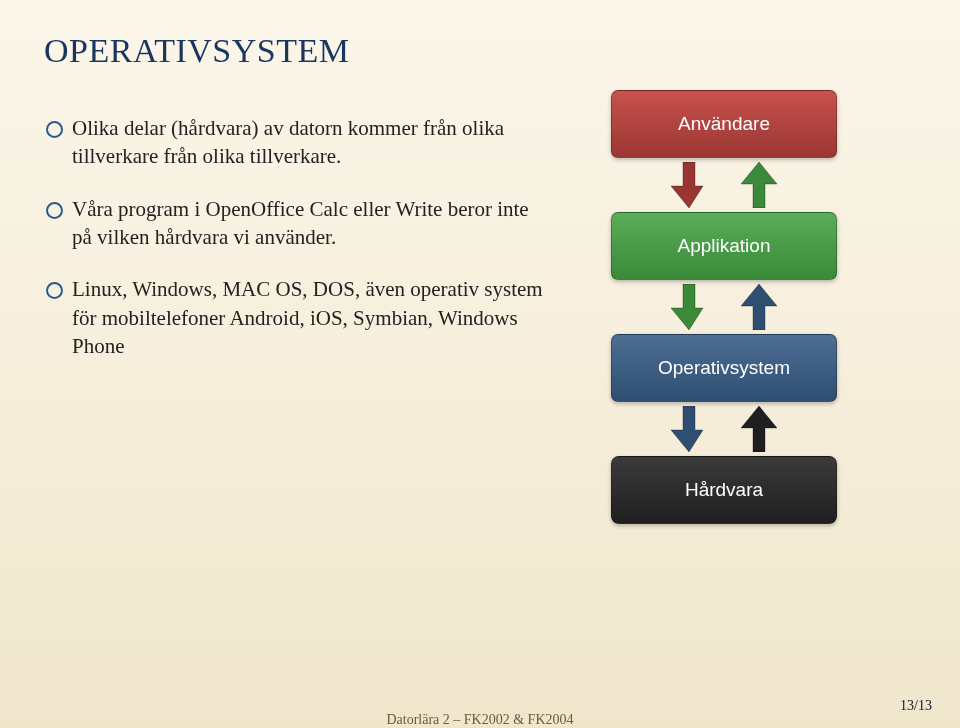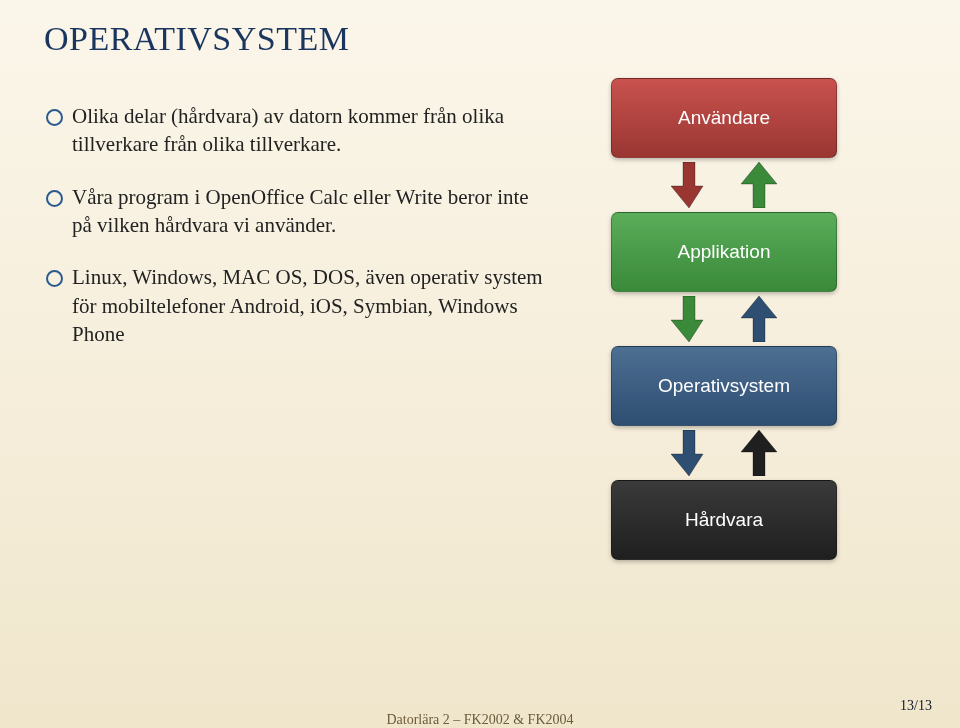--- a/index.html
+++ b/index.html
@@ -1,46 +1,46 @@
 <!DOCTYPE html>
 <html><head>
 <meta charset="utf-8">
 <style>
   * { box-sizing: border-box; margin: 0; padding: 0; }
   html, body { width: 960px; height: 728px; overflow: hidden; font-family: Georgia, 'Times New Roman', serif; }
   body { background: linear-gradient(to bottom, #fbf6ea 0%, #f5edd9 60%, #f0e6cc 100%); position: relative; }
-  .slide { padding: 20px 44px 0 44px; width: 100%; height: 100%; }
+  .slide { padding: 32px 44px 0 44px; width: 100%; height: 100%; }
   .title { color: #1a365f; font-size: 34px; letter-spacing: 0.5px; font-variant: small-caps; font-weight: 400; margin-bottom: 26px; }
   .layout { display: flex; gap: 30px; margin-top: 44px; }
   .left { flex: 0 0 500px; }
   .bullets { list-style: none; padding-left: 28px; }
   .bullets li { color: #222; font-size: 21px; line-height: 1.35; margin-bottom: 24px; position: relative; }
   .bullets li::before {
     content: "";
     position: absolute;
     left: -26px; top: 7px;
     width: 13px; height: 13px;
     border: 2.2px solid #2b5b8e;
     border-radius: 50%;
     background: transparent;
   }
   .right { flex: 0 0 300px; display: flex; flex-direction: column; align-items: center; margin-top: -24px; }
   .box {
-    width: 226px; height: 80px; border-radius: 7px;
+    width: 226px; height: 68px; border-radius: 7px;
     display: flex; align-items: center; justify-content: center;
     color: #fff; font-family: 'Trebuchet MS', Verdana, sans-serif; font-size: 19px;
     font-weight: 400;
     box-shadow: 0 2px 4px rgba(0,0,0,0.25);
     border: 1px solid rgba(0,0,0,0.25);
     position: relative;
   }
   .box-user { background: linear-gradient(to bottom, #c8524e, #9a3632); }
   .box-app  { background: linear-gradient(to bottom, #5bad5a, #3a8a39); }
   .box-os   { background: linear-gradient(to bottom, #4d6f92, #2e4e72); }
-  .box-hw   { background: linear-gradient(to bottom, #3a3a3a, #1f1f1f); }
+  .box-hw   { background: linear-gradient(to bottom, #3a3a3a, #1f1f1f); border-radius: 8px; }
   .arrows { display:flex; justify-content:center; gap:34px; margin:4px 0; height:46px; }
   .arr-down, .arr-up { width: 36px; height: 46px; }
   .footer { position: absolute; left: 0; right: 0; bottom: 0; display: flex; justify-content: center; color: #6b5c3a; font-size: 14px; font-family: Georgia, serif; }
   .pagenum { position: absolute; right: 28px; bottom: 14px; color: #0f172a; font-size: 14px; font-family: Georgia, serif; }
 </style>
 </head>
 <body>
 
 <div class="slide">
   <h1 class="title">OPERATIVSYSTEM</h1>

